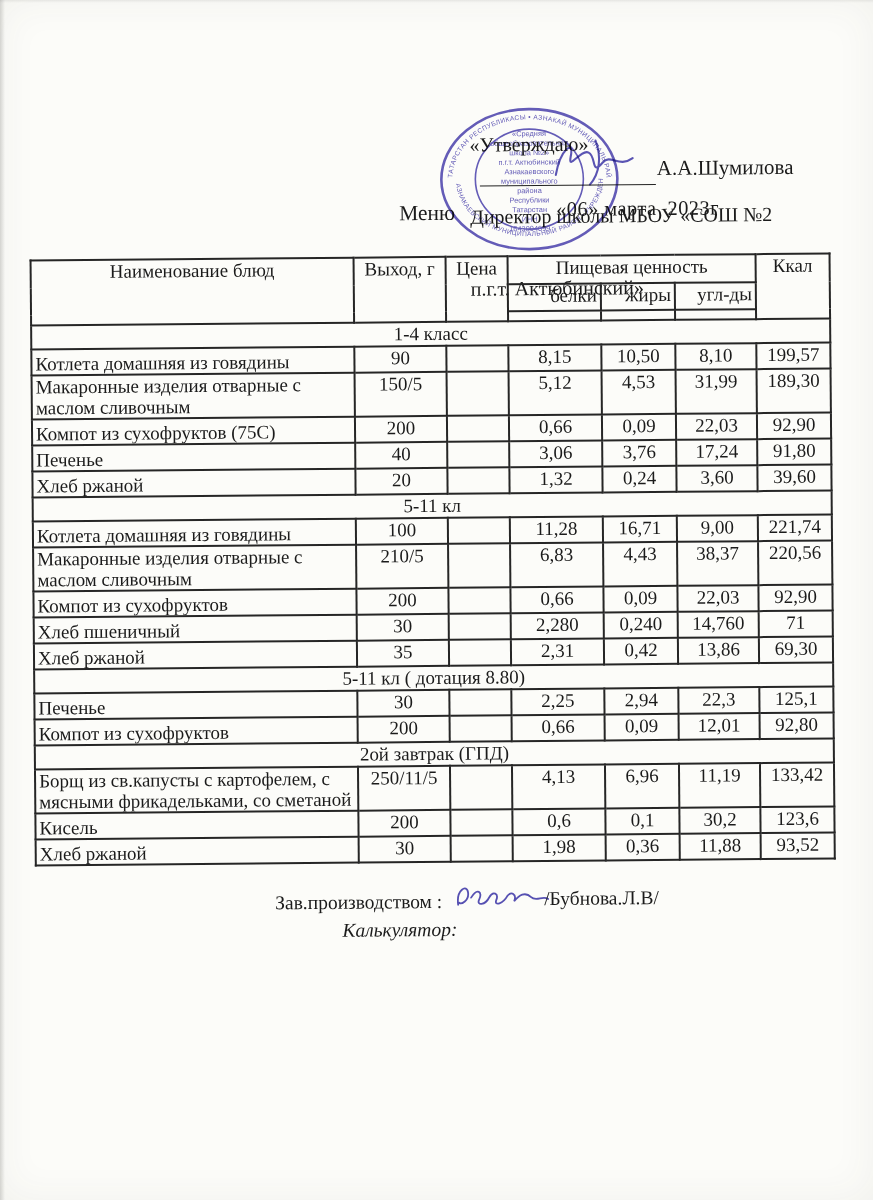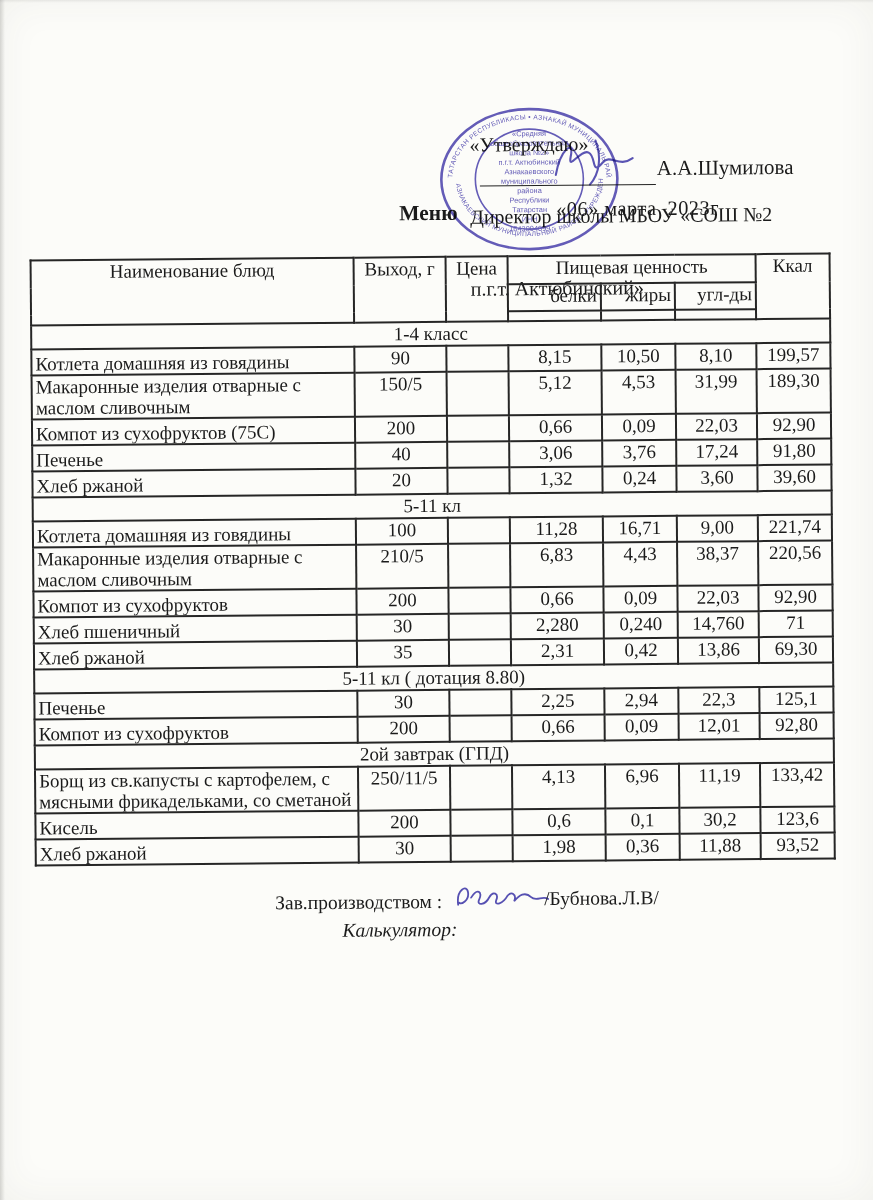--- a/index.html
+++ b/index.html
@@ -12,21 +12,21 @@
   #edge-left{position:absolute;left:0;top:0;width:5px;height:100%;
     background:linear-gradient(to right,rgba(90,90,85,.22),rgba(90,90,85,0));}
   #edge-top{position:absolute;left:0;top:0;width:100%;height:3px;
     background:linear-gradient(to bottom,rgba(90,90,85,.10),rgba(90,90,85,0));}
   #sheet{position:absolute;inset:0;transform:rotate(-0.5deg);transform-origin:430px 540px;}
 
   .abs{position:absolute;white-space:pre;}
   #approval{left:473px;top:85px;font-size:20px;line-height:24px;}
   #sig-line{left:483px;top:168px;width:176px;height:18px;border-bottom:1.6px solid #222;}
   #director-name{left:660px;top:158px;font-size:21px;}
-  #menu-label{left:402px;top:201px;font-size:21.5px;font-weight:bold;}
+  #menu-label{left:402px;top:201px;font-size:21.5px;}
   #menu-date{left:559px;top:199px;font-size:20.5px;letter-spacing:.4px;}
 
   #stamp{left:440px;top:106px;mix-blend-mode:multiply;opacity:.88;}
   #stamp text{font-family:"Liberation Sans","DejaVu Sans",sans-serif;}
   #sig-director{left:545px;top:130px;mix-blend-mode:multiply;}
   #sig-bubnova{left:448px;top:877px;mix-blend-mode:multiply;}
 
   table.menu{
     position:absolute;left:32px;top:256px;width:799px;
     border-collapse:collapse;table-layout:fixed;

